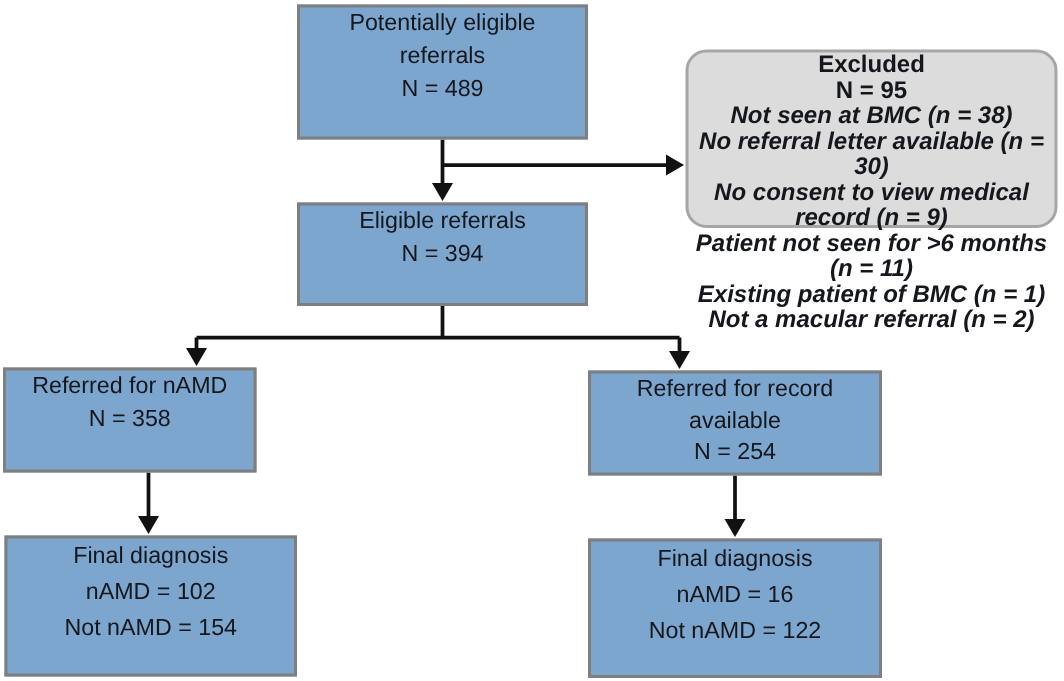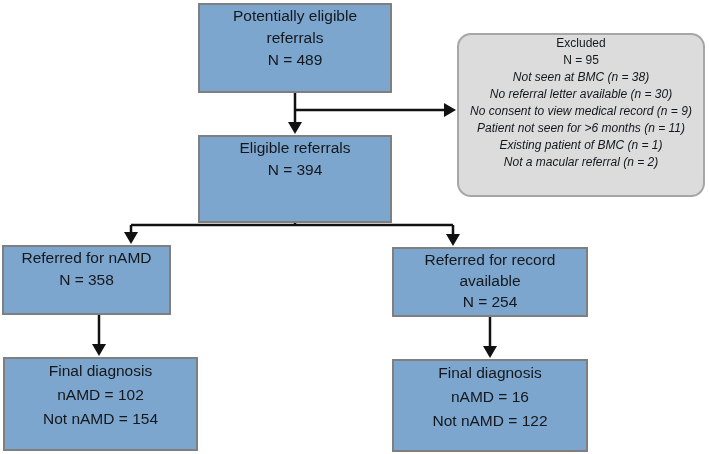--- a/index.html
+++ b/index.html
@@ -24,32 +24,33 @@
     display: flex;
     flex-direction: column;
     align-items: center;
     justify-content: flex-start;
     text-align: center;
     font-size: 15.5px;
     line-height: 22px;
     color: var(--text, #14171c);
   }
   .box-top        { left: 198px; top: 3px;   width: 194px; height: 90px; }
-  .box-eligible   { left: 198px; top: 135px; width: 194px; height: 88px; }
+  .box-eligible   { left: 198px; top: 135px; width: 194px; height: 69px; }
   .box-ref-namd   { left: 2px;   top: 245px; width: 169px; height: 70px; }
   .box-ref-other  { left: 392px; top: 247px; width: 196px; height: 70px; line-height: 21px; }
   .box-final-namd { left: 3px;   top: 357px; width: 195px; height: 94px; line-height: 24px; }
   .box-final-other{ left: 392px; top: 359px; width: 196px; height: 93px; line-height: 24px; }
   .box-excluded {
-    left: 457px; top: 33px; width: 248px; height: 164px;
+    left: 457px; top: 33px; width: 248px; height: 119px;
     background: var(--excluded-fill, #dcdcdc);
     border: 2px solid var(--excluded-border, #a6a6a6);
     border-radius: 14px;
-    font-size: 12px;
+    font-size: 16px;
     line-height: 17px;
+    font-weight: bold;
   }
   .box-excluded .reason { font-style: italic; }
   .connectors {
     position: absolute;
     left: 0; top: 0;
     width: 709px; height: 454px;
     pointer-events: none;
   }
   .connectors path {
     stroke: var(--arrow, #111111);

